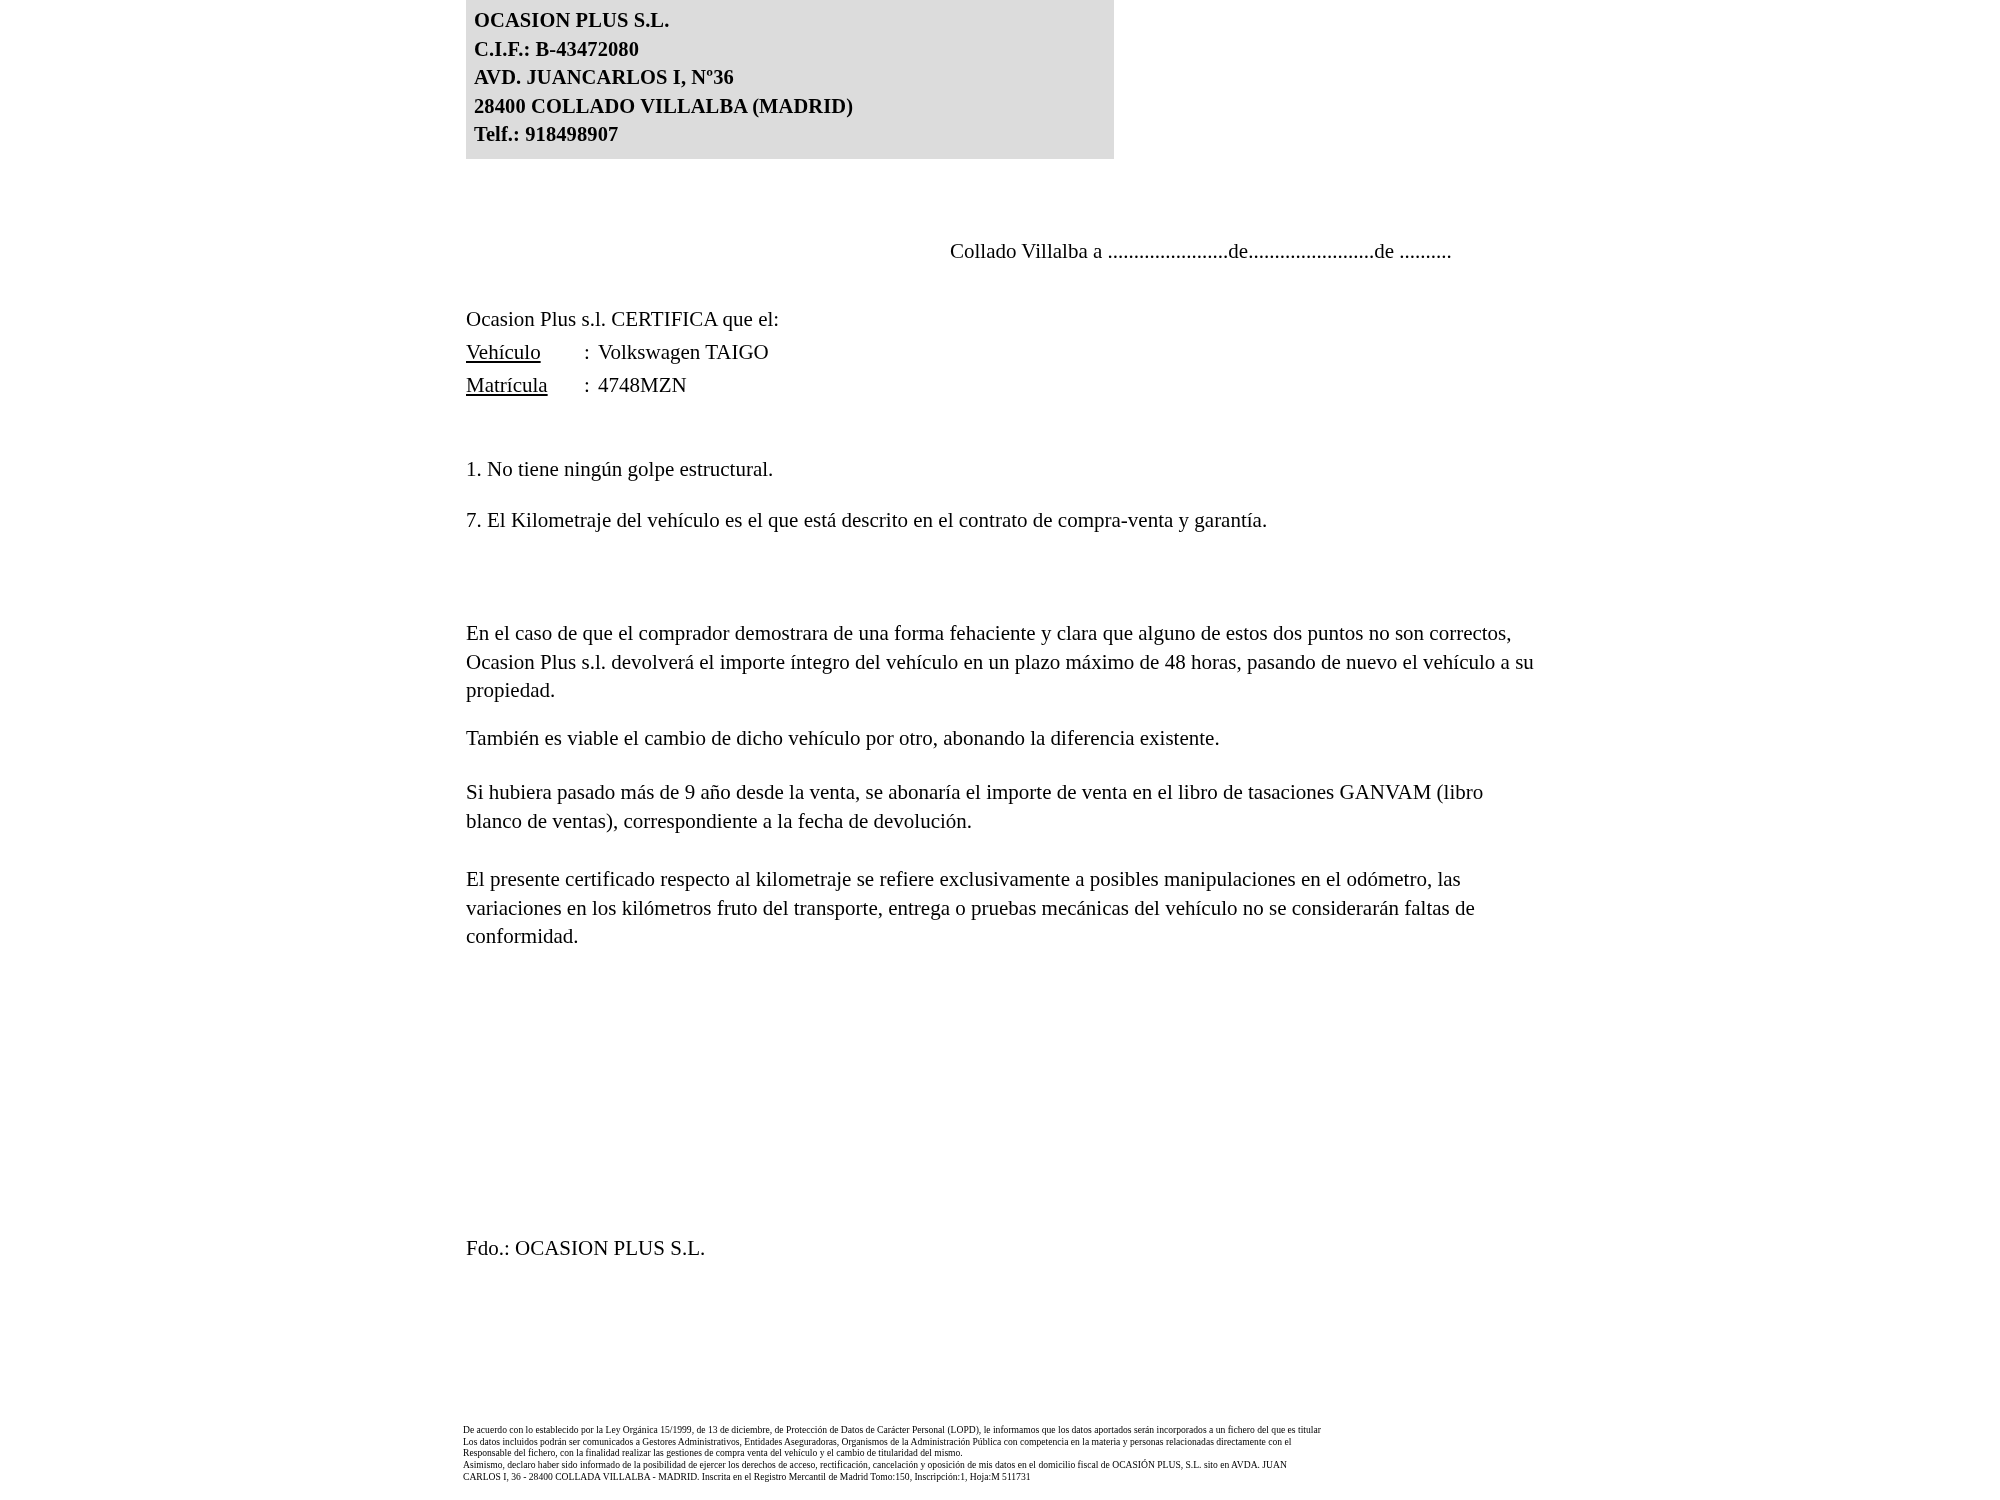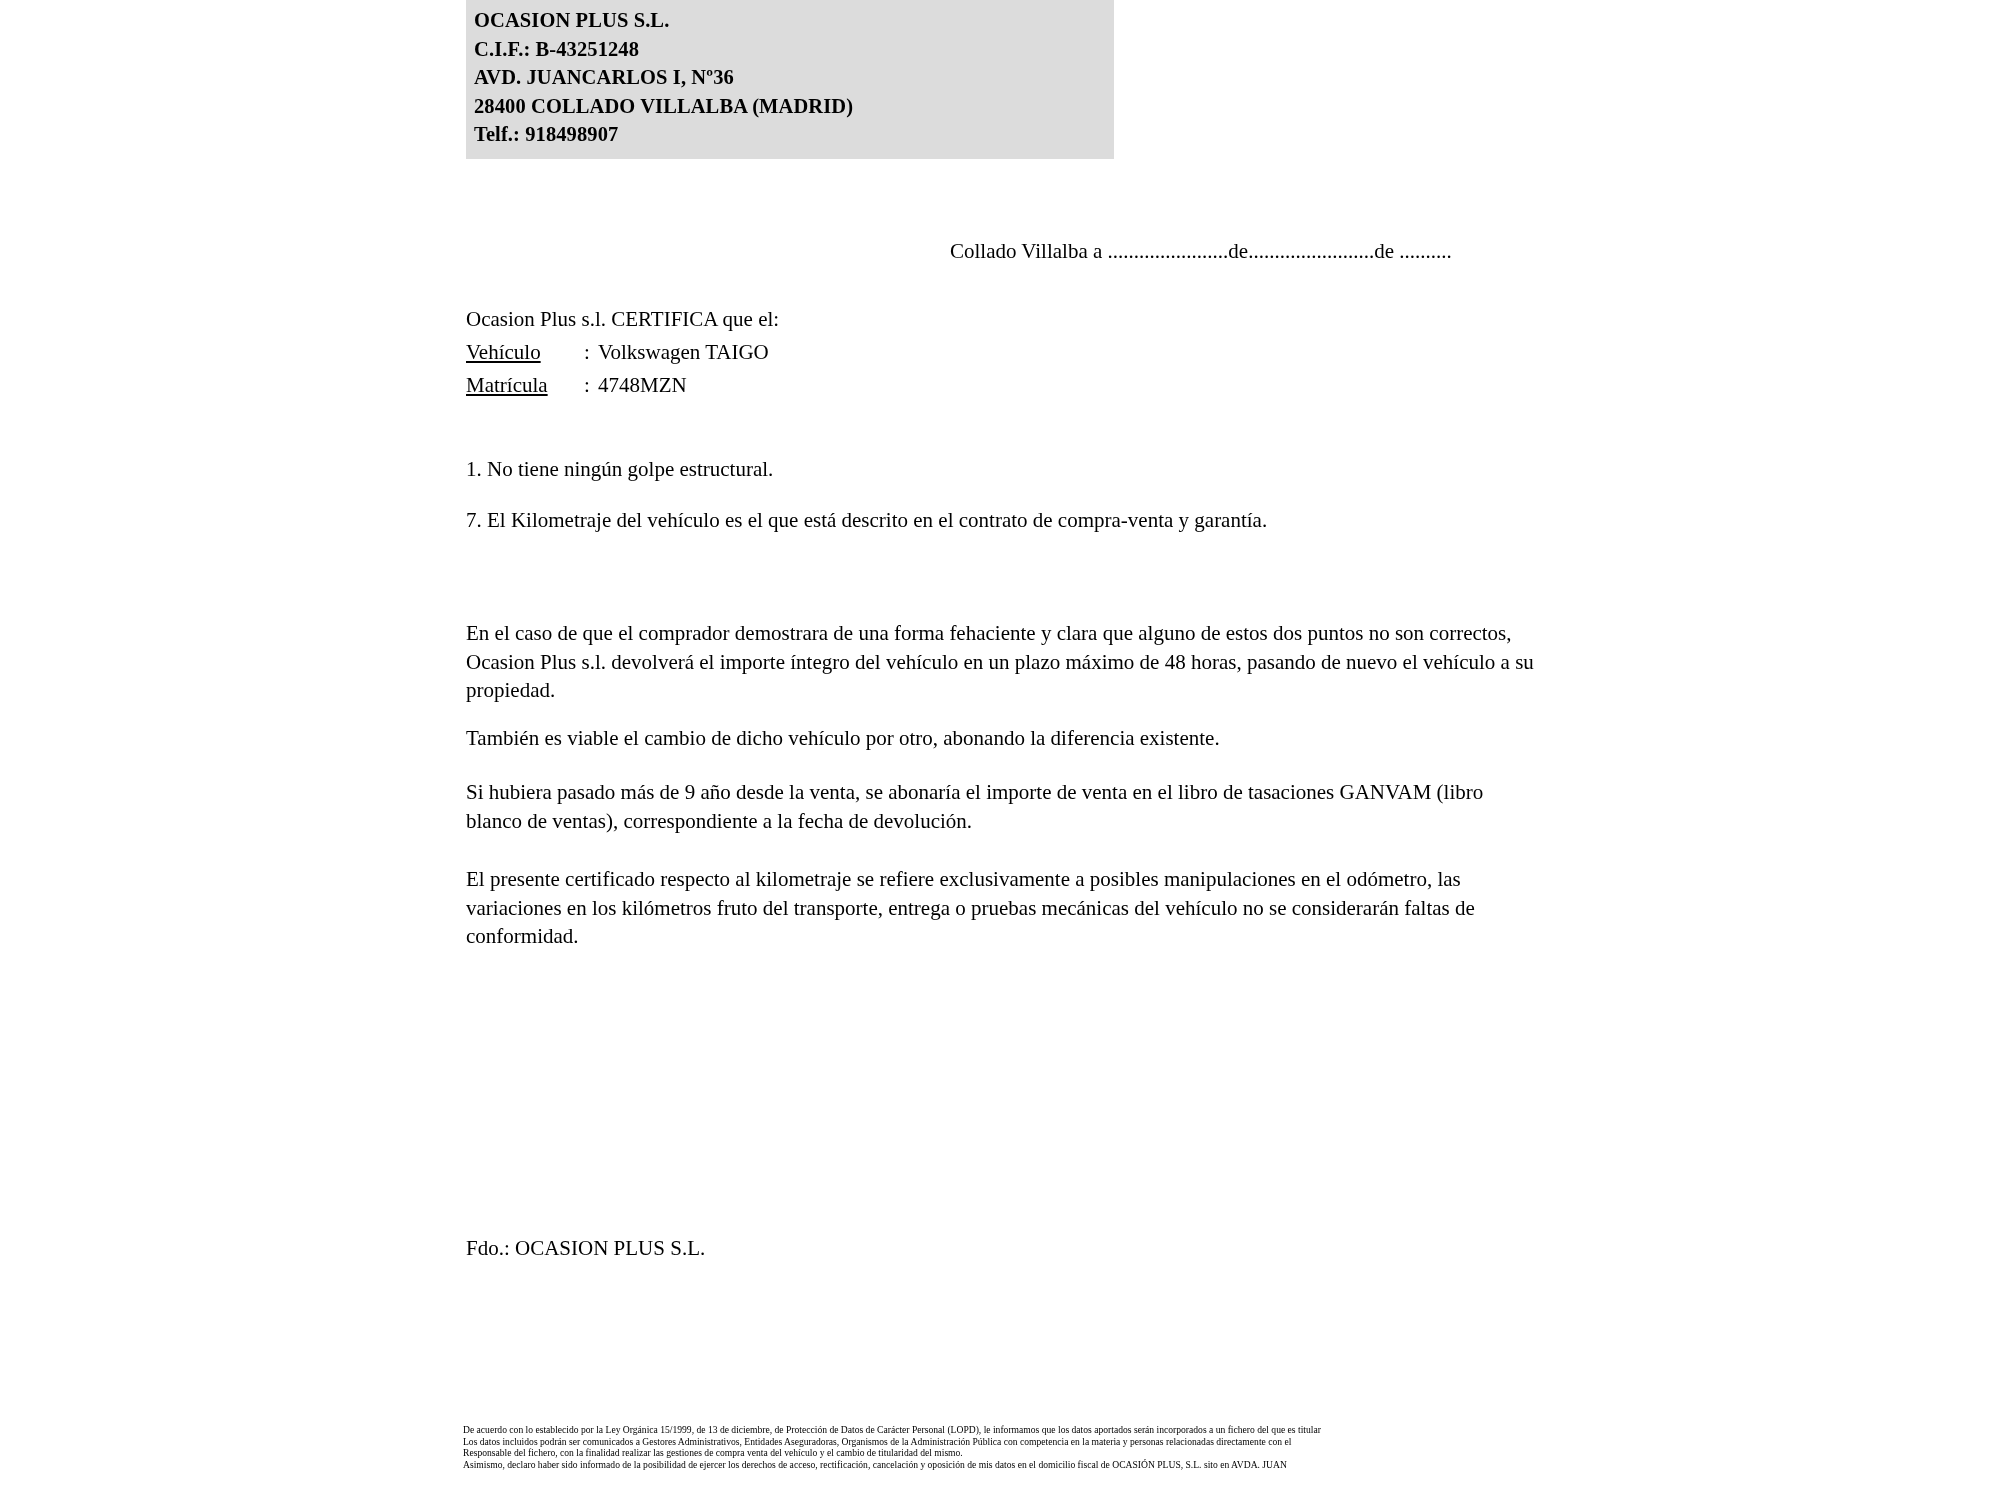--- a/index.html
+++ b/index.html
@@ -125,21 +125,21 @@
     padding: 0;
   }
 </style>
 </head>
 <body>
 
 <div class="page">
 
   <div class="letterhead">
     <div class="lh-line">OCASION PLUS S.L.</div>
-    <div class="lh-line">C.I.F.: B-43251248</div>
+    <div class="lh-line">C.I.F.: B-43472080</div>
     <div class="lh-line">AVD. JUANCARLOS I, Nº36</div>
     <div class="lh-line">28400 COLLADO VILLALBA (MADRID)</div>
     <div class="lh-line">Telf.: 918498907</div>
   </div>
 
   <div class="dateline">Collado Villalba a .......................de........................de ..........</div>
 
   <div class="certify">
     <span class="row">Ocasion Plus s.l. CERTIFICA que el:</span>
     <span class="row">
@@ -158,15 +158,16 @@
   <div class="para para-3">Si hubiera pasado más de 9 año desde la venta, se abonaría el importe de venta en el libro de tasaciones GANVAM (libro blanco de ventas), correspondiente a la fecha de devolución.</div>
   <div class="para para-4">El presente certificado respecto al kilometraje se refiere exclusivamente a posibles manipulaciones en el odómetro, las variaciones en los kilómetros fruto del transporte, entrega o pruebas mecánicas del vehículo no se considerarán faltas de conformidad.</div>
 
   <div class="signature">Fdo.: OCASION PLUS S.L.</div>
 
   <div class="footer">
     <p>De acuerdo con lo establecido por la Ley Orgánica 15/1999, de 13 de diciembre, de Protección de Datos de Carácter Personal (LOPD), le informamos que los datos aportados serán incorporados a un fichero del que es titular</p>
     <p>Los datos incluidos podrán ser comunicados a Gestores Administrativos, Entidades Aseguradoras, Organismos de la Administración Pública con competencia en la materia y personas relacionadas directamente con el</p>
     <p>Responsable del fichero, con la finalidad realizar las gestiones de compra venta del vehículo y el cambio de titularidad del mismo.</p>
     <p>Asimismo, declaro haber sido informado de la posibilidad de ejercer los derechos de acceso, rectificación, cancelación y oposición de mis datos en el domicilio fiscal de OCASIÓN PLUS, S.L. sito en AVDA. JUAN</p>
+    <p>CARLOS I, 36 - 28400 COLLADA VILLALBA - MADRID. Inscrita en el Registro Mercantil de Madrid Tomo:150, Inscripción:1, Hoja:M 511731</p>
   </div>
 
 </div>
 
 </body></html>

